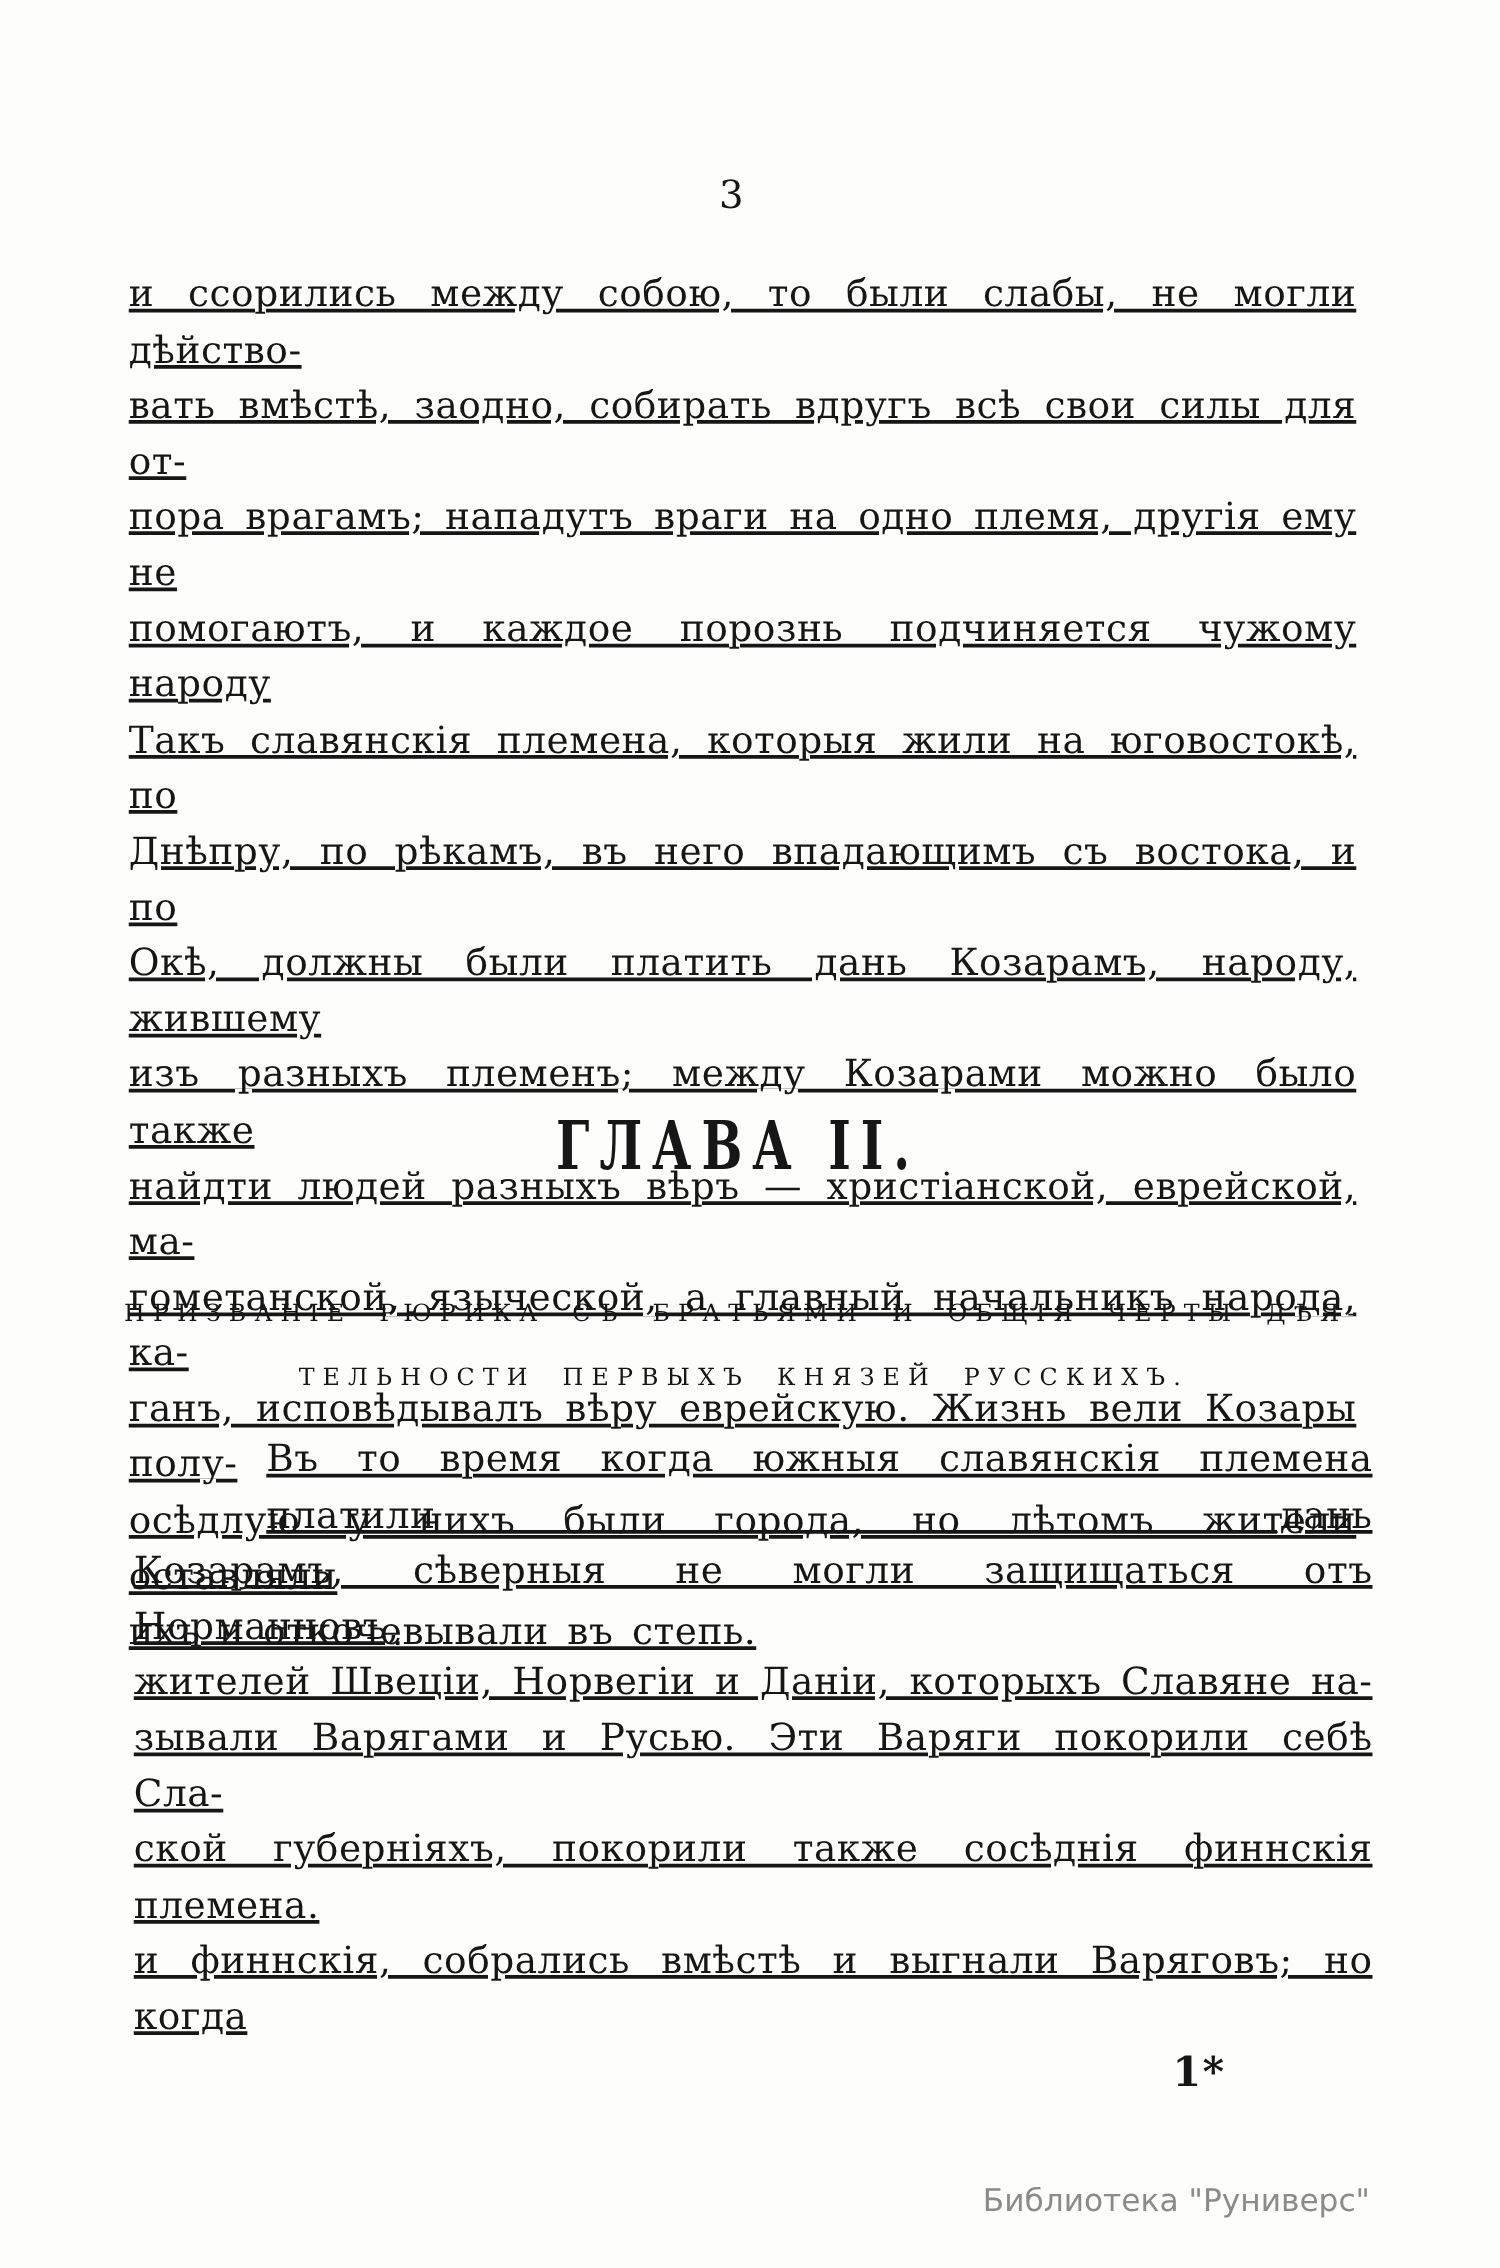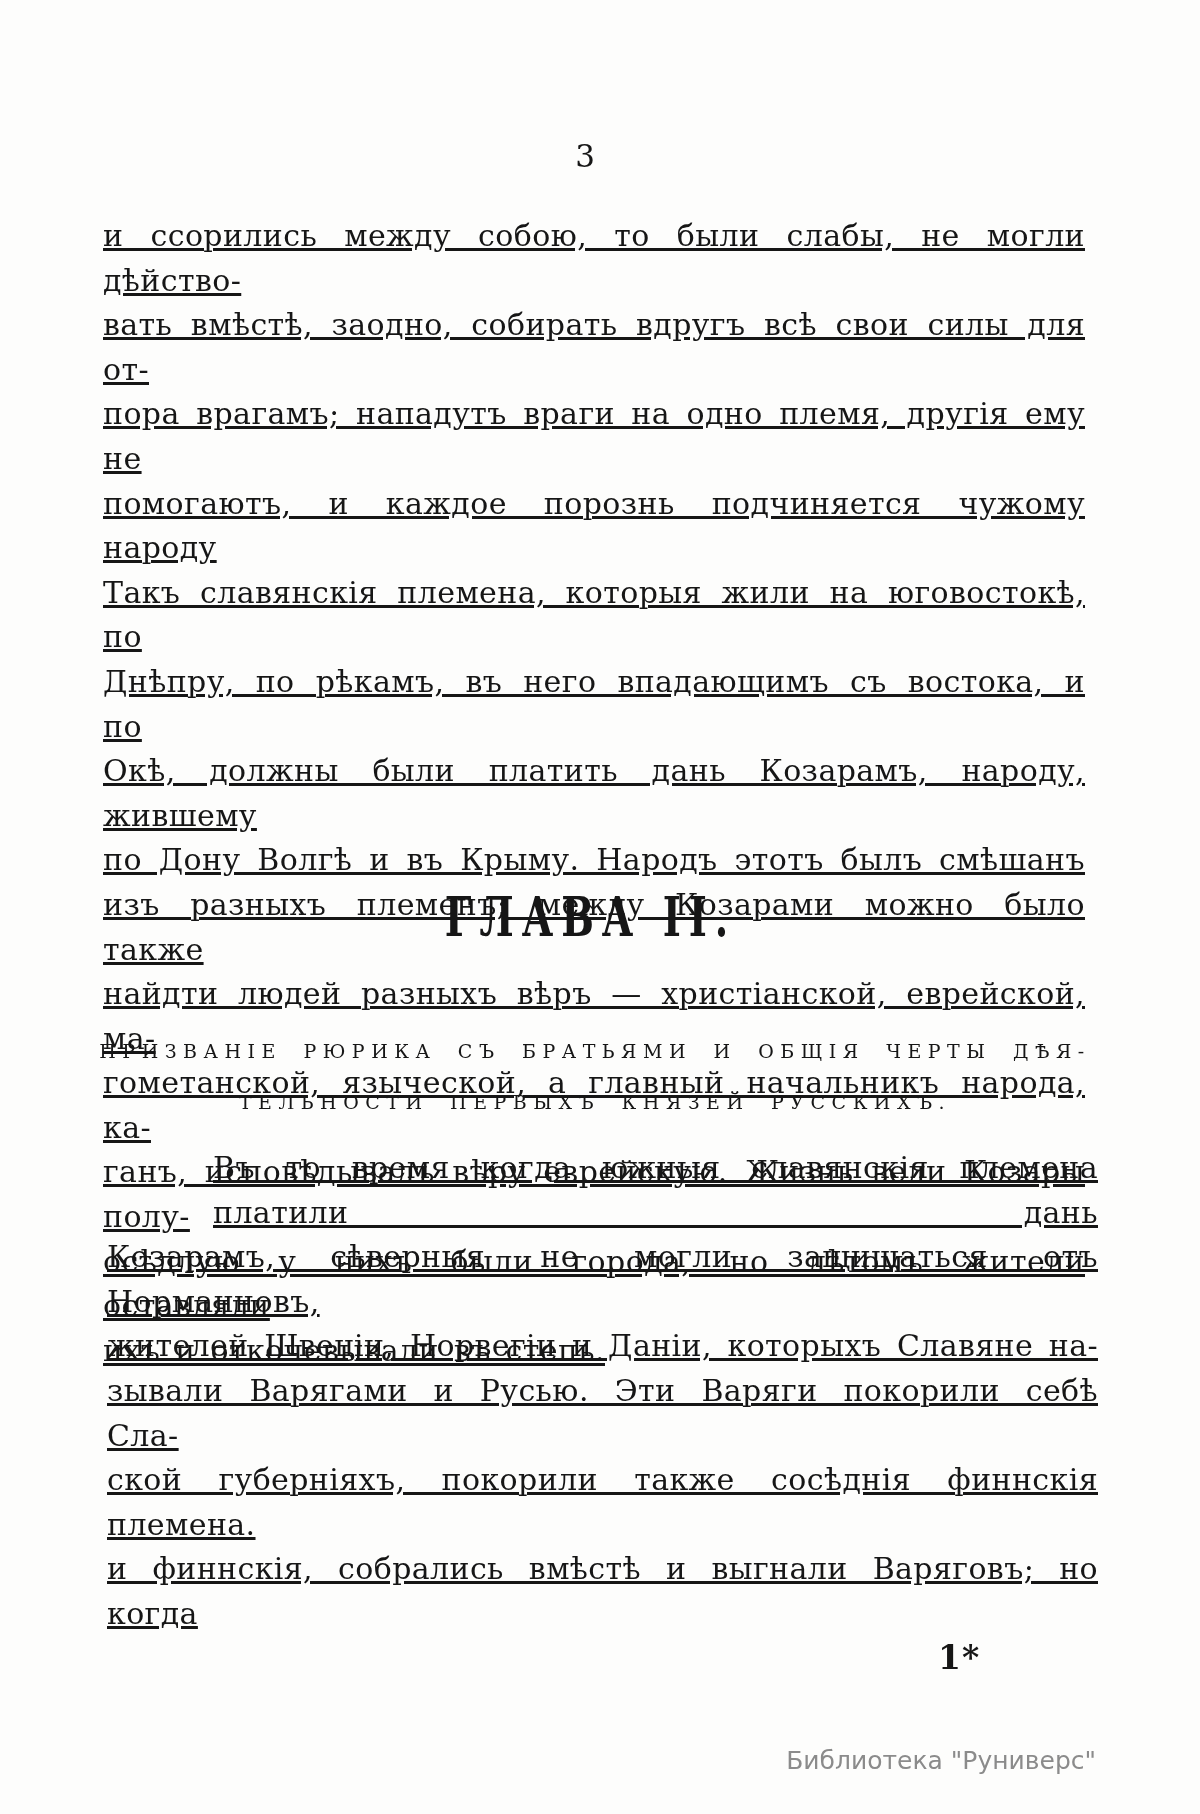--- a/index.html
+++ b/index.html
@@ -81,21 +81,20 @@
   <div class="pageno">3</div>
 
   <div class="para p1">
     <div class="jl">и ссорились между собою, то были слабы, не могли дѣйство-</div>
     <div class="jl">вать вмѣстѣ, заодно, собирать вдругъ всѣ свои силы для от-</div>
     <div class="jl">пора врагамъ; нападутъ враги на одно племя, другія ему не</div>
     <div class="jl">помогаютъ, и каждое порознь подчиняется чужому народу</div>
     <div class="jl">Такъ славянскія племена, которыя жили на юговостокѣ, по</div>
     <div class="jl">Днѣпру, по рѣкамъ, въ него впадающимъ съ востока, и по</div>
     <div class="jl">Окѣ, должны были платить дань Козарамъ, народу, жившему</div>
-    <div class="jl">по Дону Волгѣ и въ Крыму. Народъ этотъ былъ смѣшанъ</div>
     <div class="jl">изъ разныхъ племенъ; между Козарами можно было также</div>
     <div class="jl">найдти людей разныхъ вѣръ — христіанской, еврейской, ма-</div>
     <div class="jl">гометанской, языческой, а главный начальникъ народа, ка-</div>
     <div class="jl">ганъ, исповѣдывалъ вѣру еврейскую. Жизнь вели Козары полу-</div>
     <div class="jl">осѣдлую у нихъ были города, но лѣтомъ жители оставляли</div>
     <div class="ll">ихъ и откочевывали въ степь.</div>
   </div>
 
   <div class="chapter-title-wrap">
     <span>ГЛАВА II.</span>

